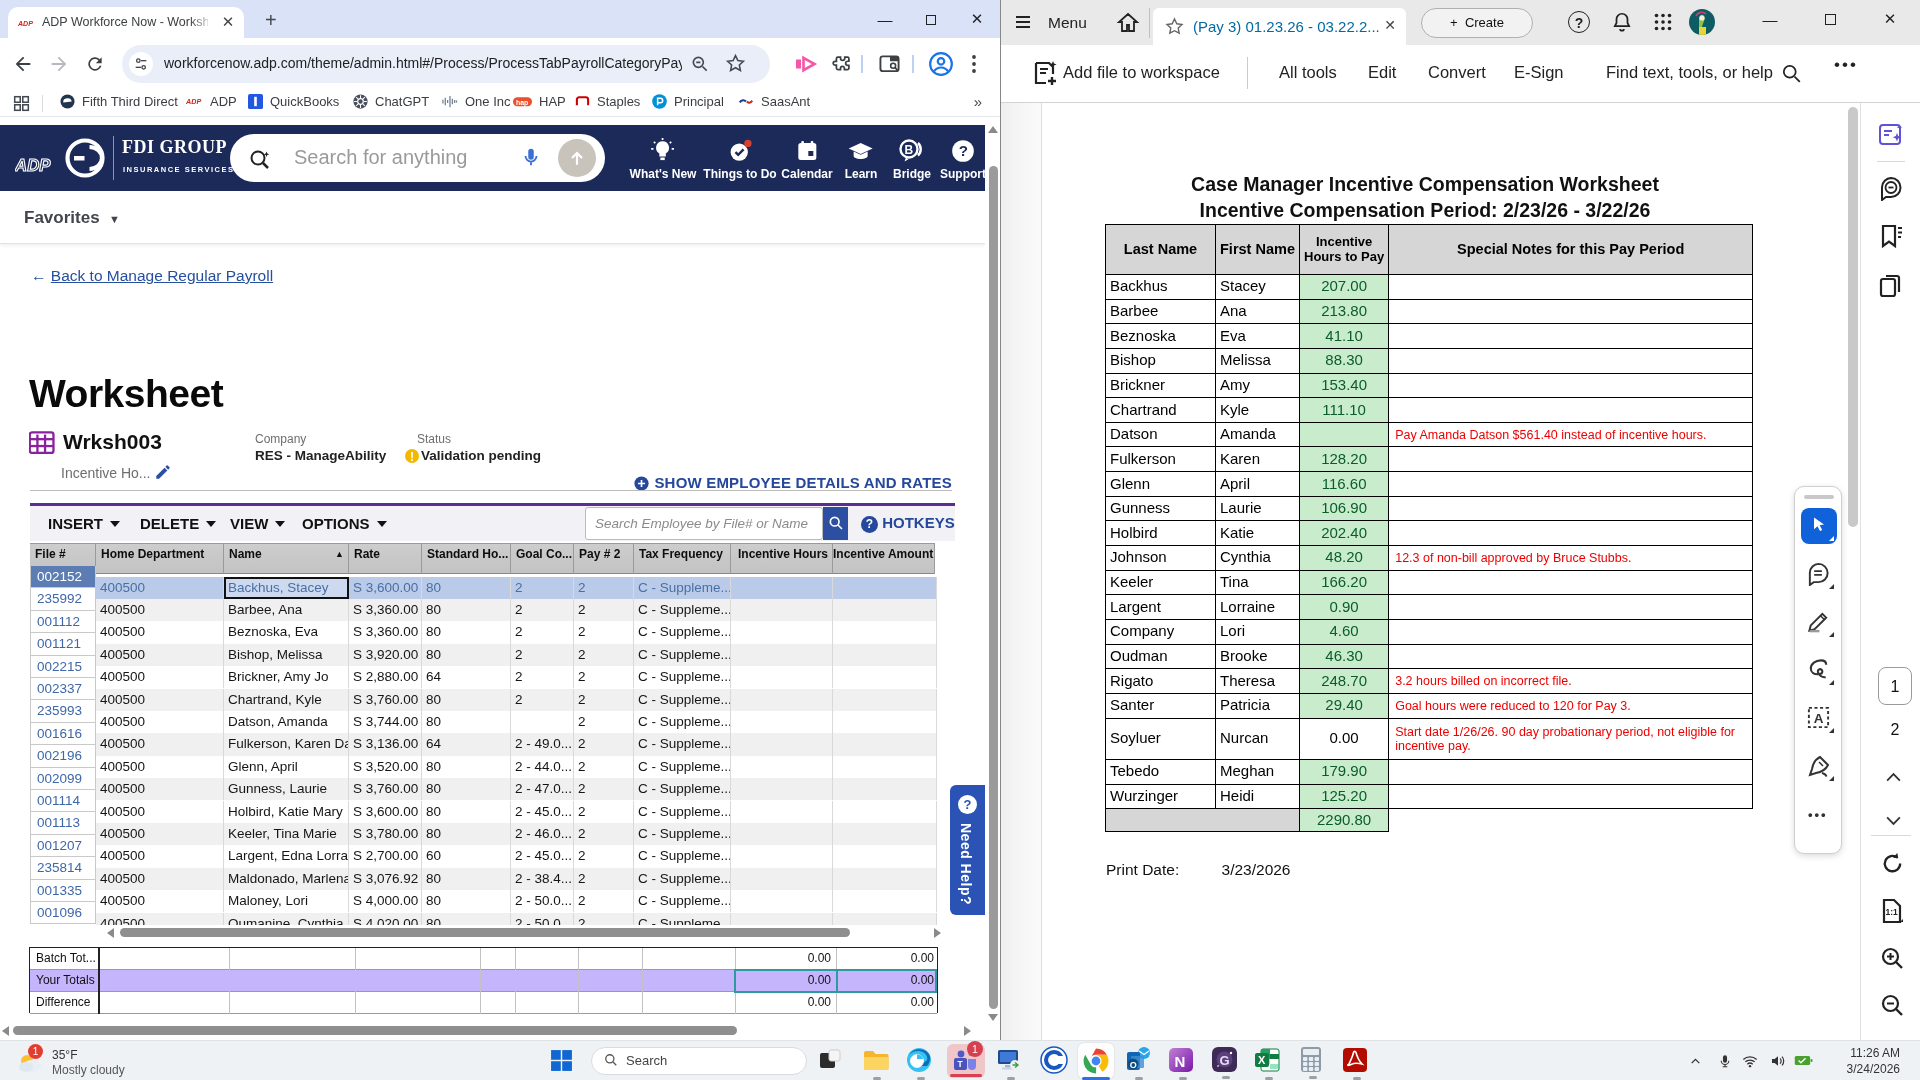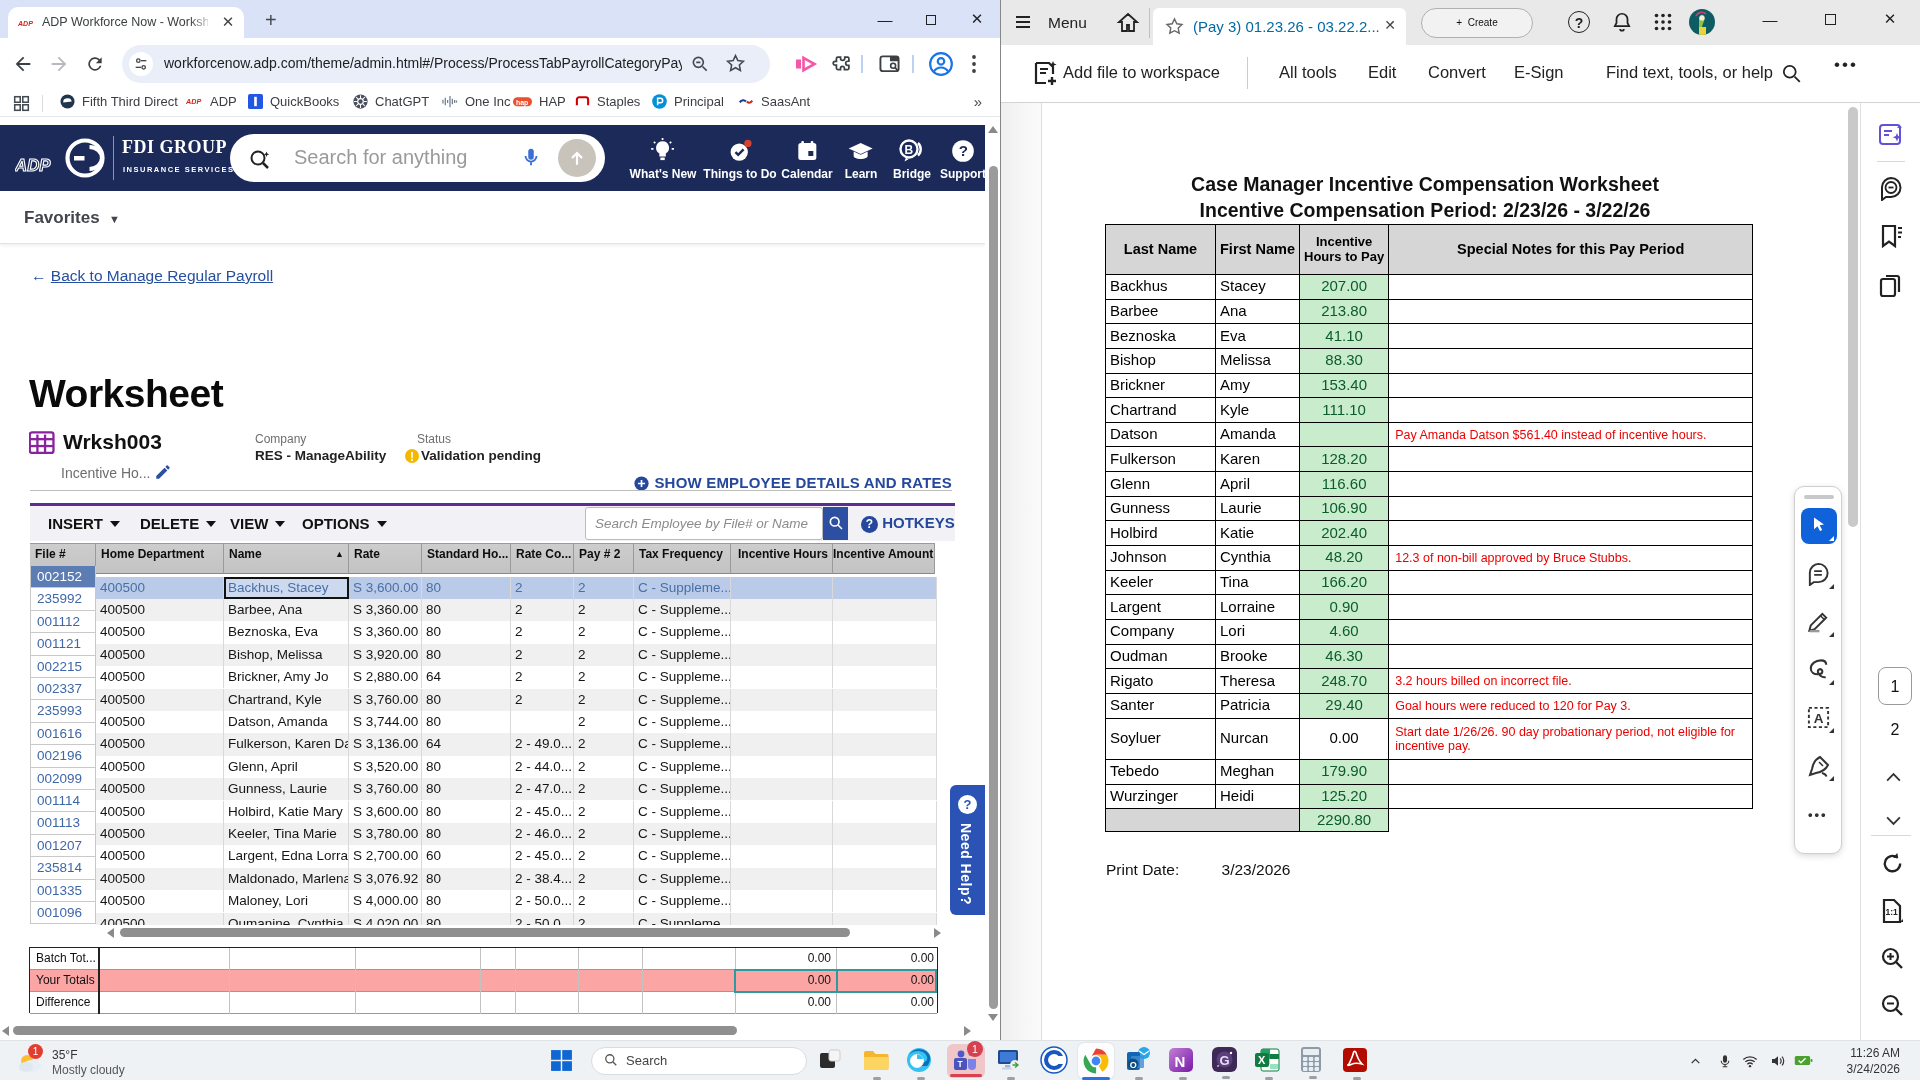--- a/index.html
+++ b/index.html
@@ -89,21 +89,21 @@
 #phsb .thumb { position:absolute; left:13px; top:4px; width:724px; height:9px; background:#8f8f8f; border-radius:5px; }
 
 #needhelp { position:absolute; left:950px; top:667px; width:35px; height:130px; background:#2a53b5; border-radius:6px 0 0 6px; color:#fff; }
 #needhelp .q { position:absolute; left:8px; top:10px; width:19px; height:19px; border-radius:50%; background:#fff; color:#2a53b5; font-weight:bold; text-align:center; line-height:19px; font-size:13px; }
 #needhelp .vt { position:absolute; left:8px; top:38px; writing-mode:vertical-rl; font-size:14px; font-weight:bold; letter-spacing:0.5px; }
 
 
 #acro { position:absolute; left:1001px; top:0; width:919px; height:1040px; background:#e9e9e9; }
 #atitle { position:absolute; left:0; top:0; width:100%; height:45px; background:#e9e9e9; color:#222; }
 #atab { position:absolute; left:152px; top:8px; width:253px; height:37px; background:#fff; border-radius:6px 6px 0 0; }
-#acreate { position:absolute; left:420px; top:8px; width:112px; height:30px; border:1px solid #b0b0b0; border-radius:15px; background:#f2f2f2; font-size:10px; color:#111; text-align:center; line-height:28px; }
+#acreate { position:absolute; left:420px; top:8px; width:112px; height:30px; border:1px solid #b0b0b0; border-radius:15px; background:#f2f2f2; font-size:13px; color:#111; text-align:center; line-height:28px; }
 #atb2 { position:absolute; left:0; top:45px; width:100%; height:58px; background:#fff; border-bottom:1px solid #d3d3d3; font-size:16.5px; color:#222; }
 #adoc { position:absolute; left:0; top:103px; width:100%; height:937px; background:#fff; }
 #aleft { position:absolute; left:0; top:0; width:41px; height:100%; background:linear-gradient(to right,#efefef,#fbfbfb); border-right:1px solid #ddd; }
 #arail { position:absolute; right:0; top:0; width:60px; height:100%; background:#fff; border-left:1px solid #e0e0e0; }
 #asb { position:absolute; right:62px; top:4px; width:10px; height:420px; background:#c9c9c9; border-radius:5px; }
 
 
 #pdft1 { position:absolute; left:104px; top:70px; width:640px; text-align:center; font-size:19.5px; font-weight:bold; color:#111; }
 #pdft2 { position:absolute; left:104px; top:96px; width:640px; text-align:center; font-size:19.5px; font-weight:bold; color:#111; }
 #ptable { position:absolute; left:104px; top:121px; border-collapse:collapse; }
@@ -380,21 +380,21 @@
               <path d="M15 15l6 6" stroke="#fff" stroke-width="2.5"></path>
             </svg></div>
         <div id="hotkeys"><span style="display:inline-block;width:17px;height:17px;border-radius:50%;background:#25479c;color:#fff;text-align:center;line-height:17px;font-size:12px;">?</span> HOTKEYS</div>
       </div>
       <div id="grid">
 <div class="gh" style="left:0px;width:66px;">File #</div>
 <div class="gh" style="left:66px;width:128px;">Home Department</div>
 <div class="gh" style="left:194px;width:125px;">Name<span style="float:right;margin-right:4px;font-size:9px;">▲</span></div>
 <div class="gh" style="left:319px;width:73px;">Rate</div>
 <div class="gh" style="left:392px;width:89px;">Standard Ho...</div>
-<div class="gh" style="left:481px;width:63px;">Rate Co...</div>
+<div class="gh" style="left:481px;width:63px;">Goal Co...</div>
 <div class="gh" style="left:544px;width:60px;">Pay # 2</div>
 <div class="gh" style="left:604px;width:97px;">Tax Frequency</div>
 <div class="gh" style="left:701px;width:102px;text-align:right;padding-right:4px;padding-left:0;">Incentive Hours</div>
 <div class="gh" style="left:803px;width:102px;text-align:right;padding-right:4px;padding-left:0;">Incentive Amount</div>
 <div class="fcell" style="top:23.0px;background:#5c7db3;color:#fff;">002152</div>
 <div class="fcell" style="top:45.4px;">235992</div>
 <div class="fcell" style="top:67.8px;">001112</div>
 <div class="fcell" style="top:90.2px;">001121</div>
 <div class="fcell" style="top:112.6px;">002215</div>
 <div class="fcell" style="top:135.0px;">002337</div>
@@ -589,21 +589,21 @@
           <div class="tri-l" style="position:absolute;left:77px;top:3px;"></div>
           <div class="thumb"></div>
           <div class="tri-r" style="position:absolute;right:14px;top:3px;"></div>
         </div>
       <div id="totals">
 <div class="r" style="top:0px;background:#fff;">
             <div class="lbl">Batch Tot...</div>
             <div class="v1">0.00</div>
             <div class="v2">0.00</div>
           </div>
-<div class="r" style="top:22px;background:#fca5a5;">
+<div class="r" style="top:22px;background:#c4b5fd;">
             <div class="lbl">Your Totals</div>
             <div class="v1">0.00</div>
             <div class="v2">0.00</div>
           </div>
 <div class="r" style="top:44px;background:#fff;">
             <div class="lbl">Difference</div>
             <div class="v1">0.00</div>
             <div class="v2">0.00</div>
           </div>
 <div style="position:absolute;left:68px;top:0;width:2px;height:66px;background:#222;"></div>

